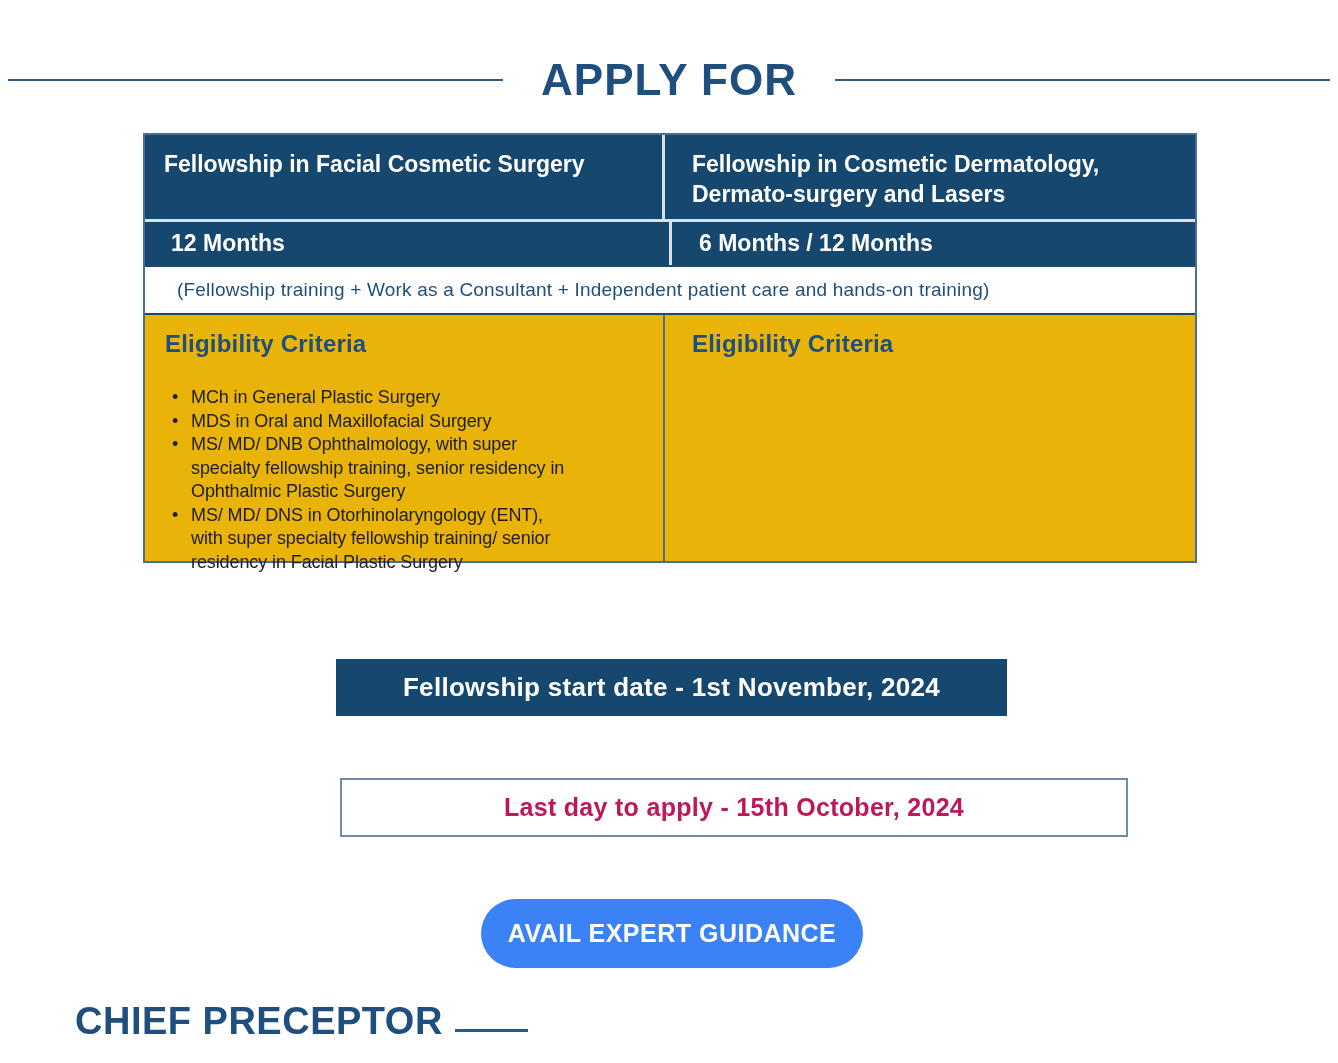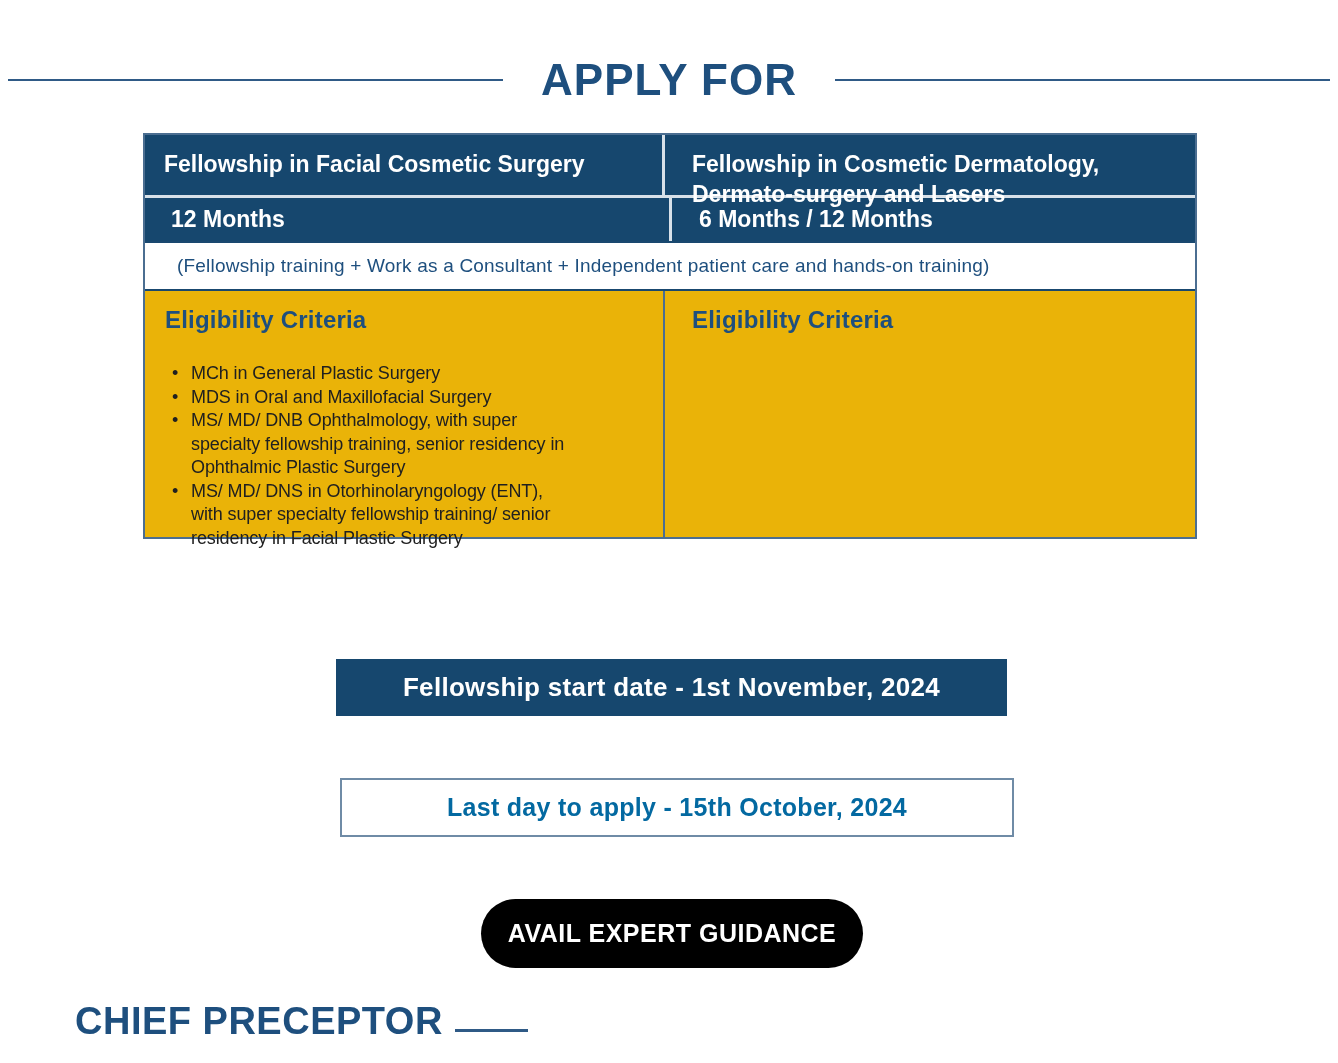--- a/index.html
+++ b/index.html
@@ -38,21 +38,21 @@
   .ftable {
     position: absolute;
     left: 143px; top: 133px;
     width: 1054px;
     border: 2px solid #4B6E91;
   }
   .row { display: flex; }
   .c-left  { width: 520px; flex: none; }
   .c-right { flex: 1; }
 
-  .r-header { height: 60px; background: #16476E; }
+  .r-header { height: 84px; background: #16476E; }
   .r-header .cell {
     color: #ffffff;
     font-weight: bold;
     font-size: 23px;
     line-height: 30px;
     padding-top: 14px;
     white-space: pre-line;
   }
   .r-header .c-left  { padding-left: 19px; border-right: 3px solid #D8E1E9; }
   .r-header .c-right { padding-left: 27px; border-radius: 25px; }
@@ -113,36 +113,36 @@
     font-weight: bold;
     font-size: 26px;
     letter-spacing: 0.3px;
     display: flex;
     align-items: center;
     justify-content: center;
   }
   .lastday-box {
     position: absolute;
     left: 340px; top: 778px;
-    width: 674px; height: 59px;
+    width: 788px; height: 59px;
     background: #ffffff;
     border: 2px solid #6F8BA6;
-    color: #0369a1;
+    color: #be185d;
     font-weight: bold;
     font-size: 25px;
     letter-spacing: 0.3px;
     display: flex;
     align-items: center;
     justify-content: center;
   }
   .cta-button {
     position: absolute;
     left: 481px; top: 899px;
     width: 382px; height: 69px;
-    background: #000000;
+    background: #3b82f6;
     border: none;
     border-radius: 35px;
     color: #ffffff;
     font-family: "Liberation Sans", sans-serif;
     font-weight: bold;
     font-size: 25px;
     letter-spacing: 0.5px;
     cursor: pointer;
   }
 

